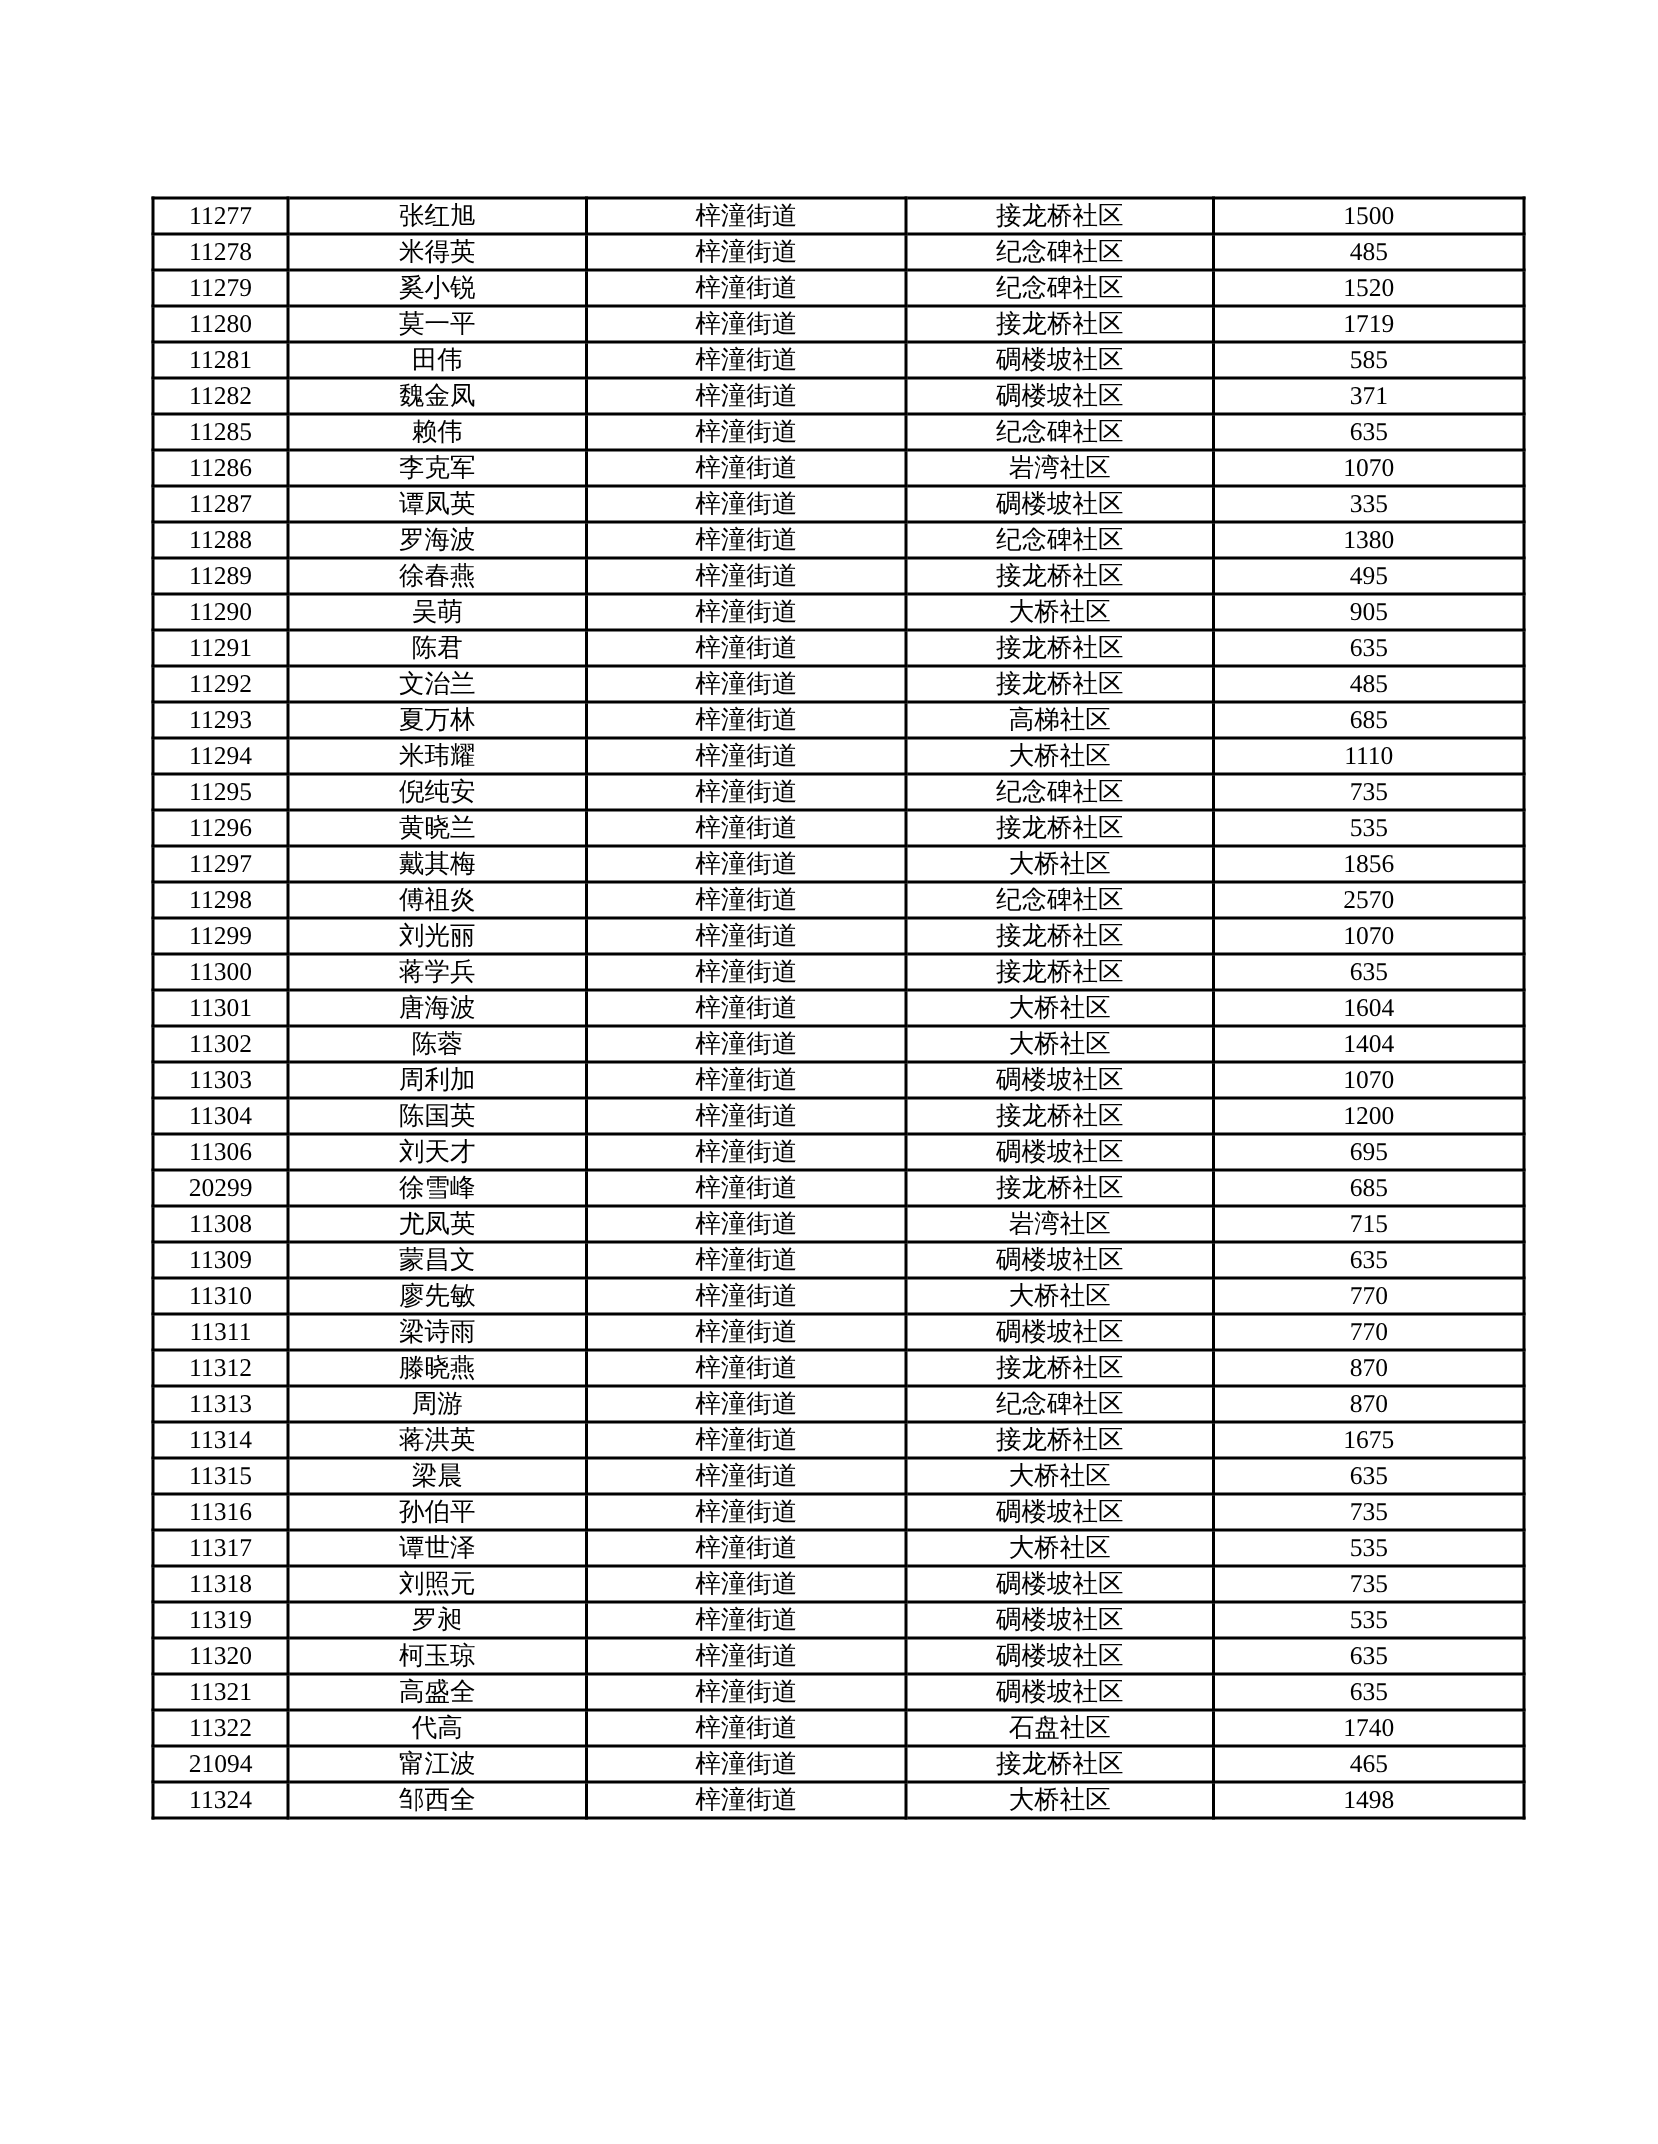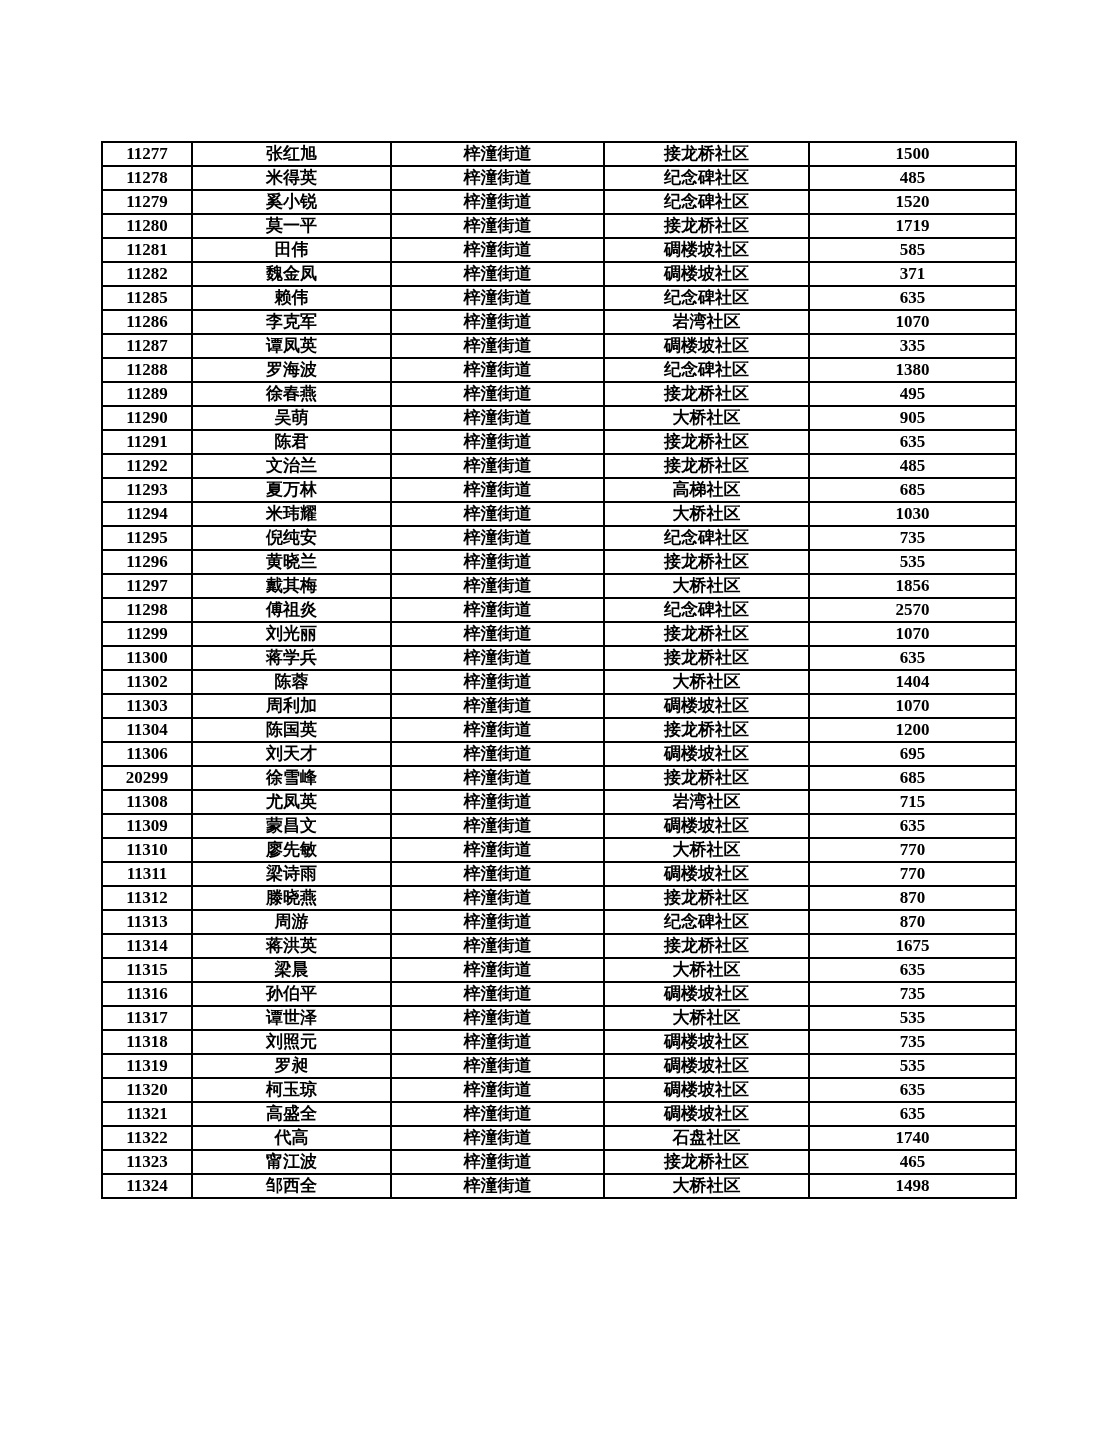--- a/index.html
+++ b/index.html
@@ -10,25 +10,24 @@
   body {
     position: relative;
     width: 1105px;
     height: 1429px;
     font-family: "Liberation Serif", "DejaVu Serif", serif;
     color: #000000;
   }
   table.records {
     position: absolute;
     left: 101px;
-    top: 141px;
+    top: 131px;
     width: 914px;
     border-collapse: collapse;
     table-layout: fixed;
-    font-weight: bold;
   }
   table.records td {
     border: 2px solid #000000;
     height: 22px;
     padding: 0;
     text-align: center;
     vertical-align: middle;
     font-size: 17px;
     line-height: 22px;
     white-space: nowrap;
@@ -156,21 +155,21 @@
           <td>夏万林</td>
           <td>梓潼街道</td>
           <td>高梯社区</td>
           <td>685</td>
         </tr>
         <tr>
           <td>11294</td>
           <td>米玮耀</td>
           <td>梓潼街道</td>
           <td>大桥社区</td>
-          <td>1030</td>
+          <td>1110</td>
         </tr>
         <tr>
           <td>11295</td>
           <td>倪纯安</td>
           <td>梓潼街道</td>
           <td>纪念碑社区</td>
           <td>735</td>
         </tr>
         <tr>
           <td>11296</td>
@@ -201,20 +200,27 @@
           <td>1070</td>
         </tr>
         <tr>
           <td>11300</td>
           <td>蒋学兵</td>
           <td>梓潼街道</td>
           <td>接龙桥社区</td>
           <td>635</td>
         </tr>
         <tr>
+          <td>11301</td>
+          <td>唐海波</td>
+          <td>梓潼街道</td>
+          <td>大桥社区</td>
+          <td>1604</td>
+        </tr>
+        <tr>
           <td>11302</td>
           <td>陈蓉</td>
           <td>梓潼街道</td>
           <td>大桥社区</td>
           <td>1404</td>
         </tr>
         <tr>
           <td>11303</td>
           <td>周利加</td>
           <td>梓潼街道</td>
@@ -341,21 +347,21 @@
           <td>635</td>
         </tr>
         <tr>
           <td>11322</td>
           <td>代高</td>
           <td>梓潼街道</td>
           <td>石盘社区</td>
           <td>1740</td>
         </tr>
         <tr>
-          <td>11323</td>
+          <td>21094</td>
           <td>甯江波</td>
           <td>梓潼街道</td>
           <td>接龙桥社区</td>
           <td>465</td>
         </tr>
         <tr>
           <td>11324</td>
           <td>邹西全</td>
           <td>梓潼街道</td>
           <td>大桥社区</td>

